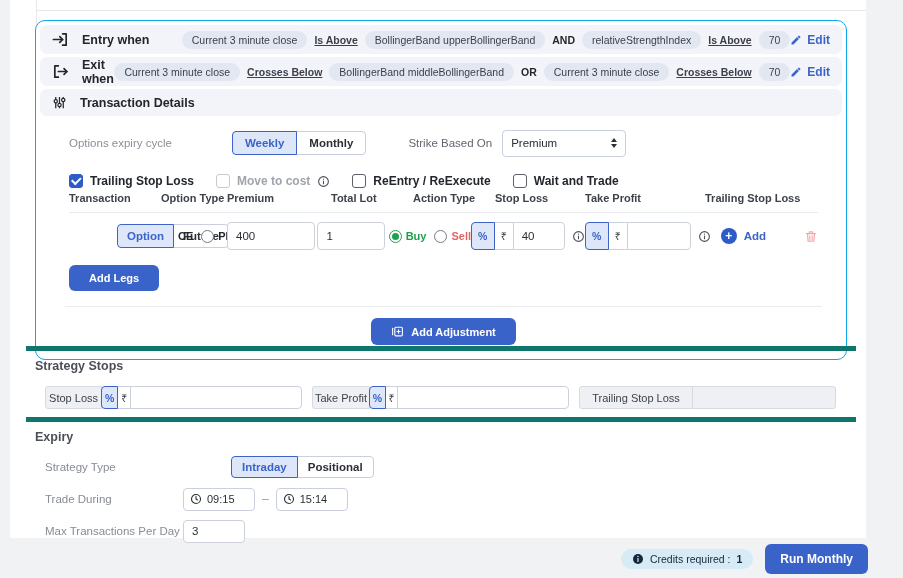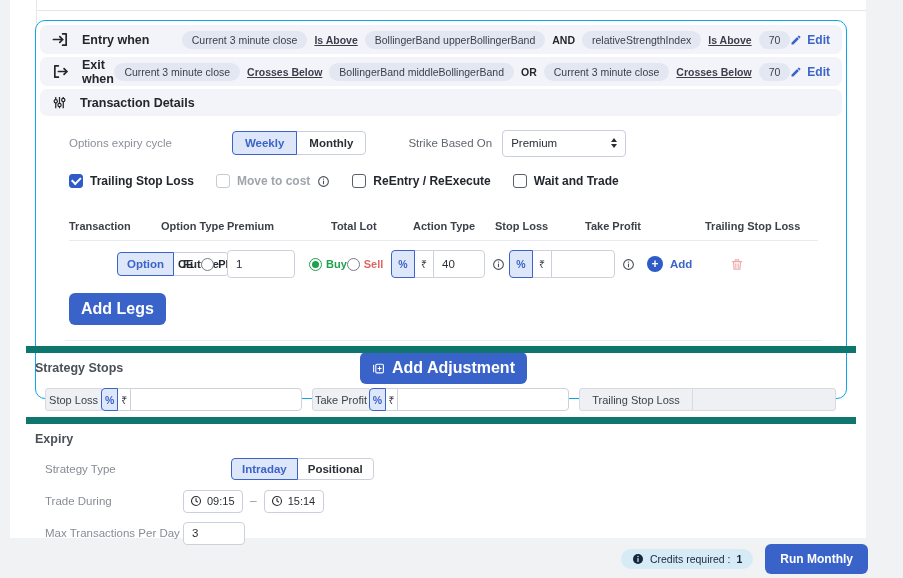--- a/index.html
+++ b/index.html
@@ -41,26 +41,26 @@
 
   .check-row { display:flex; align-items:center; gap:22px; margin-top:17px; }
   .cb-item { display:flex; align-items:center; gap:7px; cursor:pointer; }
   .cb { width:14px; height:14px; border-radius:3px; border:1.5px solid #5a5f68; background:#fff; display:grid; place-items:center; }
   .cb.checked { background:#2e5bc7; border-color:#2e5bc7; }
   .cb.checked::after { content:""; width:7px; height:3.5px; border-left:2px solid #fff; border-bottom:2px solid #fff; transform:rotate(-45deg) translate(0.5px,-1px); }
   .cb.disabled { border-color:#c6cad2; }
   .cb-label { font-weight:bold; font-size:12px; color:#23272d; }
   .cb-label.disabled { color:#a0a5ad; }
 
-  .leg-table { margin-top:32px; }
+  .leg-table { margin-top:4px; }
   .thead { display:flex; align-items:center; padding-bottom:8px; border-bottom:1px solid #e9eaee; }
   .th { font-size:11px; font-weight:bold; color:#3d424a; }
   .h-t{width:92px}.h-ot{width:66px}.h-p{width:104px}.h-tl{width:82px}.h-at{width:82px}.h-sl{width:90px}.h-tp{width:120px}.h-tsl{flex:1}
   .trow { display:flex; align-items:center; margin-top:9px; }
-  .c-t{width:92px}.c-ot{width:66px; display:flex; align-items:center; gap:8px}.c-p{width:104px}.c-tl{width:82px}.c-at{width:82px; display:flex; }.c-sl{width:118px; display:flex; align-items:center}.c-tp{width:128px; display:flex; align-items:center}.c-tsl{flex:1; display:flex; align-items:center; padding-left:10px}
+  .c-t{width:92px}.c-ot{width:66px; display:flex; align-items:center; gap:8px}.c-p{width:104px}.c-tl{width:82px}.c-at{width:82px; display:flex; gap:8px}.c-sl{width:118px; display:flex; align-items:center}.c-tp{width:128px; display:flex; align-items:center}.c-tsl{flex:1; display:flex; align-items:center; padding-left:10px}
 
   .txt-input { height:28px; border:1px solid #ccd1da; border-radius:4px; padding:0 8px; font-size:11.5px; color:#2a2e34; font-family:"Liberation Sans",sans-serif; outline:none; background:#fff; }
   .in-prem { width:88px; } .in-lot { width:68px; }
 
   .radio-item { display:flex; align-items:center; gap:4px; cursor:pointer; }
   .radio { width:13px; height:13px; border:1.5px solid #767b84; border-radius:50%; display:grid; place-items:center; background:#fff; flex:none; }
   .radio.sel-blue { border-color:#2e5bc7; } .radio.sel-blue::after { content:""; width:7px; height:7px; border-radius:50%; background:#2e5bc7; }
   .radio.sel-green { border-color:#1ca24d; } .radio.sel-green::after { content:""; width:7px; height:7px; border-radius:50%; background:#1ca24d; }
   .r-label { font-size:11px; font-weight:bold; color:#23272d; }
   .r-label.green { color:#1ca24d; } .r-label.red { color:#e06666; font-weight:bold; }
@@ -70,43 +70,43 @@
   .ucell.sel { background:#dee7f9; border-color:#3b63c8; color:#3b63c8; z-index:1; position:relative; font-weight:bold; }
   .ccell { width:20px; height:28px; border:1px solid #ccd1da; margin-left:-1px; display:grid; place-items:center; font-size:10.5px; color:#3d424a; background:#fff; cursor:pointer; }
   .jinput { margin-left:-1px; border-radius:0 4px 4px 0; }
   .in-sl { width:52px; } .in-tp { width:64px; }
   .info-ic { margin-left:7px; display:inline-flex; cursor:pointer; color:#4a4f58; flex:none; }
 
   .add-circle { width:16px; height:16px; border-radius:50%; background:#2e5bc7; color:#fff; display:grid; place-items:center; font-size:12px; line-height:1; font-weight:bold; }
   .add-link { display:flex; align-items:center; gap:7px; color:#3b63c8; font-weight:bold; font-size:11.5px; cursor:pointer; }
   .trash { margin-left:38px; cursor:pointer; display:inline-flex; }
 
-  .btn-blue { background:#3a63c9; color:#fff; border:none; border-radius:6px; font-weight:bold; font-size:16px; font-family:"Liberation Sans",sans-serif; padding:7px 12px; cursor:pointer; display:inline-flex; align-items:center; gap:7px; }
+  .btn-blue { background:#3a63c9; color:#fff; border:none; border-radius:6px; font-weight:bold; font-size:11px; font-family:"Liberation Sans",sans-serif; padding:7px 20px; cursor:pointer; display:inline-flex; align-items:center; gap:7px; }
   .add-legs { margin-top:15px; }
   .card-divider { border-top:1px solid #ecedf1; margin-top:15px; margin-left:-4px; margin-right:-4px; }
   .adj-wrap { display:flex; justify-content:center; margin-top:11px; }
 
   
-  .section { position:absolute; left:26px; width:830px; border-top:7px solid #0f766e; padding:8px 0 0 9px; }
+  .section { position:absolute; left:26px; width:830px; border-top:5px solid #0f766e; padding:8px 0 0 9px; }
   .sec-stops { top:346px; }
   .sec-expiry { top:417px; }
   .sec-title { font-size:12.5px; font-weight:bold; color:#4b5058; }
   .stops-row { display:flex; gap:10px; margin-top:13px; padding-left:10px; padding-right:9px; }
   .stop-group { display:flex; width:257px; }
   .lblcell { height:23px; background:#eef0f4; border:1px solid #d7dae1; display:grid; place-items:center; font-size:11px; color:#3d424a; border-radius:3px 0 0 3px; }
   .w-sl { width:88px; } .w-tp { width:92px; } .w-tsl { width:114px; }
   .s-ucell { width:26px; height:23px; } .s-ccell { height:23px; }
   .s-input { height:23px; flex:1; }
   .dis-input { height:23px; flex:1; background:#eef0f4; border:1px solid #d7dae1; margin-left:-1px; border-radius:0 3px 3px 0; }
 
   
   .exp-row { display:flex; align-items:center; margin-top:8px; padding-left:10px; min-height:24px; }
   .exp-row.first { margin-top:11px; }
   .exp-label { width:138px; color:#878c95; font-size:11.5px; }
-  .time-box { display:flex; align-items:center; gap:5px; width:60px; height:23px; border:1px solid #c9cfdd; border-radius:4px; padding:0 6px; cursor:pointer; background:#fff; }
+  .time-box { display:flex; align-items:center; gap:5px; width:72px; height:23px; border:1px solid #c9cfdd; border-radius:4px; padding:0 6px; cursor:pointer; background:#fff; }
   .time-box .tval { font-size:11px; color:#2a2e34; }
   .t-sep { margin:0 7px; color:#9aa0a8; }
   .in-max { width:62px; height:23px; }
 
   
   .footer-actions { position:absolute; right:35px; top:545px; height:28px; display:flex; align-items:center; gap:12px; }
   .credits-pill { display:flex; align-items:center; gap:6px; background:#d7ebf7; border-radius:13px; padding:4px 11px; font-size:10.5px; color:#16263c; }
   .credits-pill b { font-weight:bold; }
   .run-btn { padding:8px 15px; font-size:12px; }
 </style>
@@ -257,20 +257,23 @@
         <span class="c-ot">
           <span class="radio-item">
               <span class="radio sel-blue"></span>
               <span class="r-label">CE</span>
             </span>
           <span class="radio-item">
               <span class="radio"></span>
               <span class="r-label">PE</span>
             </span>
         </span>
+        <span class="c-p">
+          <input class="txt-input in-prem" value="400" style="">
+        </span>
         <span class="c-tl">
           <input class="txt-input in-lot" value="1" style="">
         </span>
         <span class="c-at">
           <span class="radio-item">
               <span class="radio sel-green"></span>
               <span class="r-label green">Buy</span>
             </span>
           <span class="radio-item">
               <span class="radio"></span>

